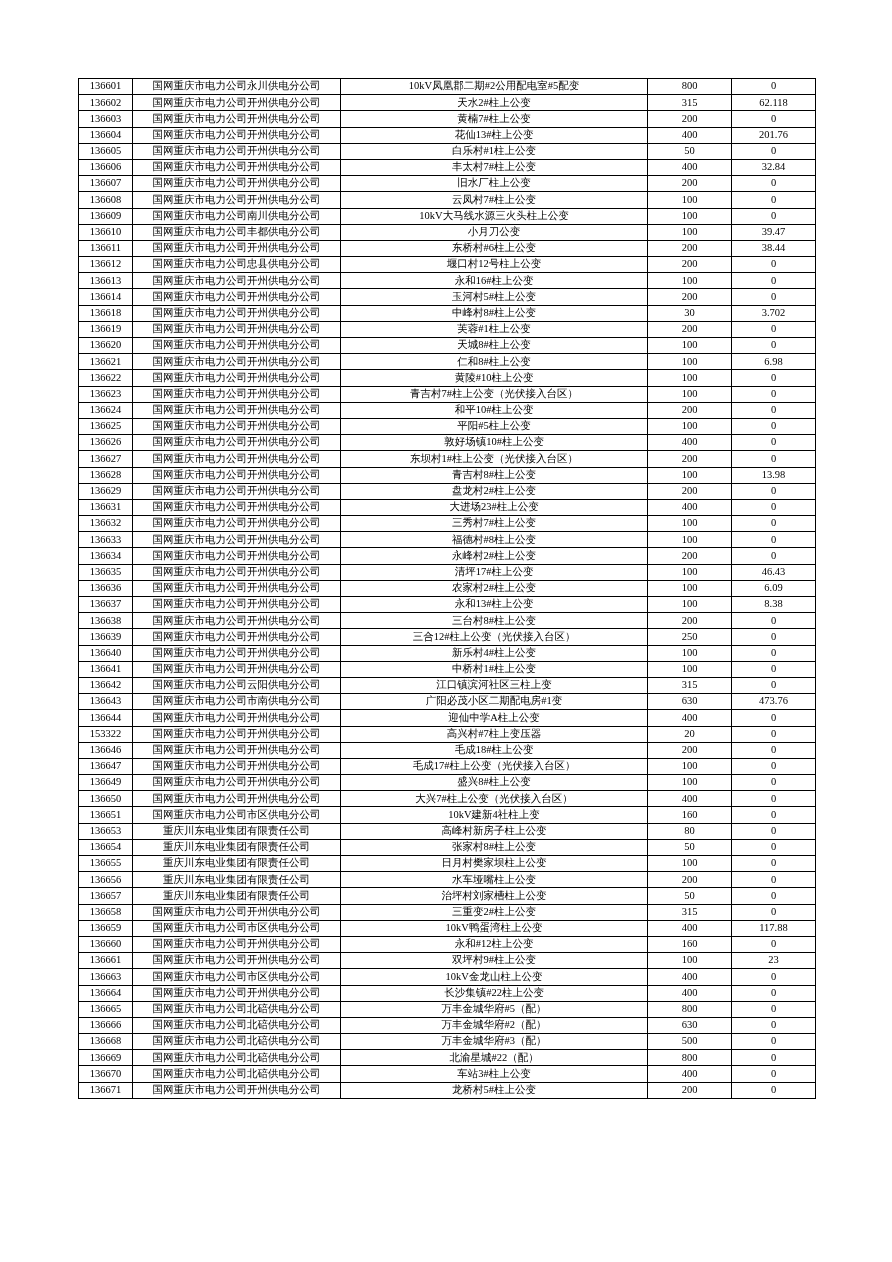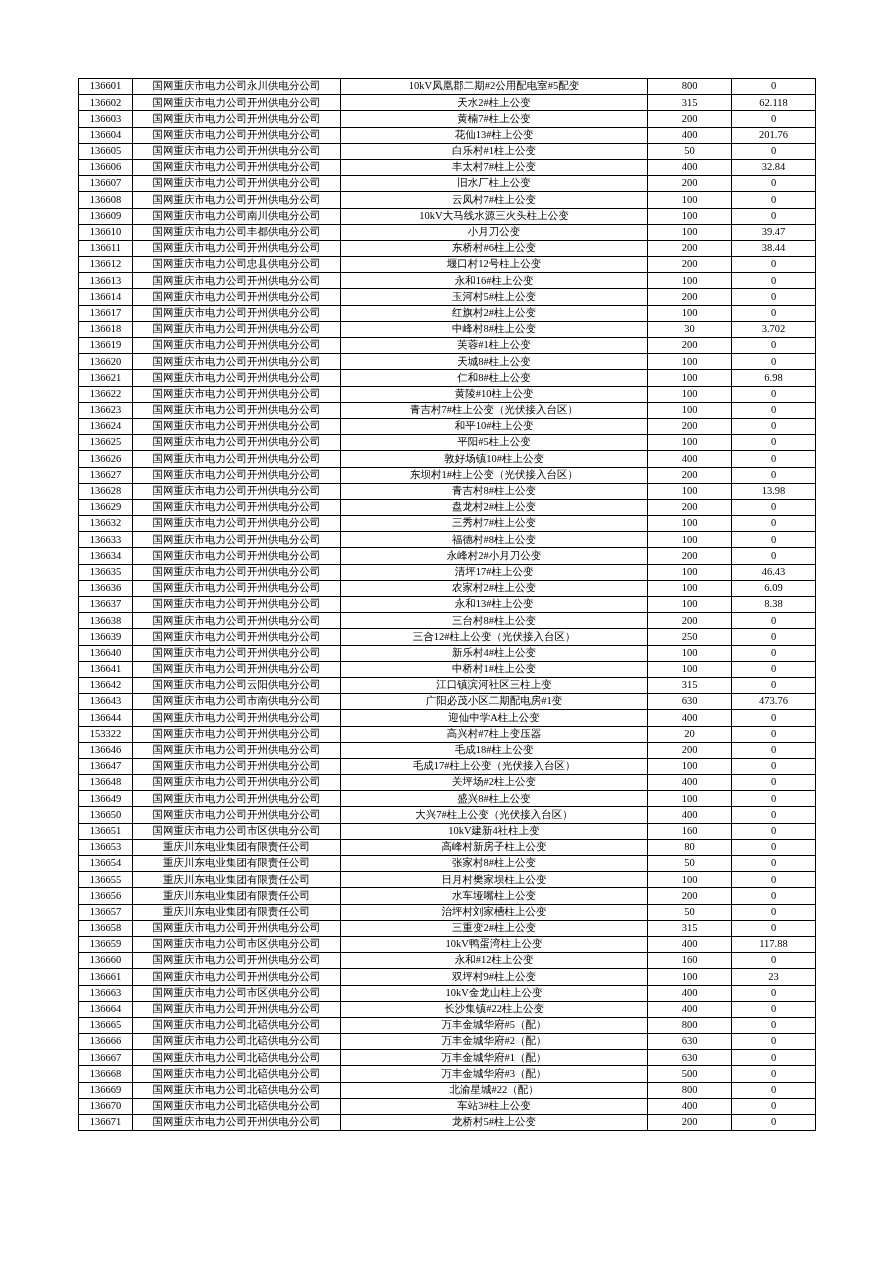--- a/index.html
+++ b/index.html
@@ -153,27 +153,20 @@
           <td class="cell-value">0</td>
         </tr>
         <tr>
           <td class="cell-id">136614</td>
           <td class="cell-company">国网重庆市电力公司开州供电分公司</td>
           <td class="cell-name">玉河村5#柱上公变</td>
           <td class="cell-capacity">200</td>
           <td class="cell-value">0</td>
         </tr>
         <tr>
-          <td class="cell-id">136617</td>
-          <td class="cell-company">国网重庆市电力公司开州供电分公司</td>
-          <td class="cell-name">红旗村2#柱上公变</td>
-          <td class="cell-capacity">100</td>
-          <td class="cell-value">0</td>
-        </tr>
-        <tr>
           <td class="cell-id">136618</td>
           <td class="cell-company">国网重庆市电力公司开州供电分公司</td>
           <td class="cell-name">中峰村8#柱上公变</td>
           <td class="cell-capacity">30</td>
           <td class="cell-value">3.702</td>
         </tr>
         <tr>
           <td class="cell-id">136619</td>
           <td class="cell-company">国网重庆市电力公司开州供电分公司</td>
           <td class="cell-name">芙蓉#1柱上公变</td>
@@ -244,37 +237,44 @@
           <td class="cell-value">13.98</td>
         </tr>
         <tr>
           <td class="cell-id">136629</td>
           <td class="cell-company">国网重庆市电力公司开州供电分公司</td>
           <td class="cell-name">盘龙村2#柱上公变</td>
           <td class="cell-capacity">200</td>
           <td class="cell-value">0</td>
         </tr>
         <tr>
+          <td class="cell-id">136631</td>
+          <td class="cell-company">国网重庆市电力公司开州供电分公司</td>
+          <td class="cell-name">大进场23#柱上公变</td>
+          <td class="cell-capacity">400</td>
+          <td class="cell-value">0</td>
+        </tr>
+        <tr>
           <td class="cell-id">136632</td>
           <td class="cell-company">国网重庆市电力公司开州供电分公司</td>
           <td class="cell-name">三秀村7#柱上公变</td>
           <td class="cell-capacity">100</td>
           <td class="cell-value">0</td>
         </tr>
         <tr>
           <td class="cell-id">136633</td>
           <td class="cell-company">国网重庆市电力公司开州供电分公司</td>
           <td class="cell-name">福德村#8柱上公变</td>
           <td class="cell-capacity">100</td>
           <td class="cell-value">0</td>
         </tr>
         <tr>
           <td class="cell-id">136634</td>
           <td class="cell-company">国网重庆市电力公司开州供电分公司</td>
-          <td class="cell-name">永峰村2#小月刀公变</td>
+          <td class="cell-name">永峰村2#柱上公变</td>
           <td class="cell-capacity">200</td>
           <td class="cell-value">0</td>
         </tr>
         <tr>
           <td class="cell-id">136635</td>
           <td class="cell-company">国网重庆市电力公司开州供电分公司</td>
           <td class="cell-name">清坪17#柱上公变</td>
           <td class="cell-capacity">100</td>
           <td class="cell-value">46.43</td>
         </tr>
@@ -356,27 +356,20 @@
           <td class="cell-value">0</td>
         </tr>
         <tr>
           <td class="cell-id">136647</td>
           <td class="cell-company">国网重庆市电力公司开州供电分公司</td>
           <td class="cell-name">毛成17#柱上公变（光伏接入台区）</td>
           <td class="cell-capacity">100</td>
           <td class="cell-value">0</td>
         </tr>
         <tr>
-          <td class="cell-id">136648</td>
-          <td class="cell-company">国网重庆市电力公司开州供电分公司</td>
-          <td class="cell-name">关坪场#2柱上公变</td>
-          <td class="cell-capacity">400</td>
-          <td class="cell-value">0</td>
-        </tr>
-        <tr>
           <td class="cell-id">136649</td>
           <td class="cell-company">国网重庆市电力公司开州供电分公司</td>
           <td class="cell-name">盛兴8#柱上公变</td>
           <td class="cell-capacity">100</td>
           <td class="cell-value">0</td>
         </tr>
         <tr>
           <td class="cell-id">136650</td>
           <td class="cell-company">国网重庆市电力公司开州供电分公司</td>
           <td class="cell-name">大兴7#柱上公变（光伏接入台区）</td>
@@ -471,27 +464,20 @@
           <td class="cell-id">136665</td>
           <td class="cell-company">国网重庆市电力公司北碚供电分公司</td>
           <td class="cell-name">万丰金城华府#5（配）</td>
           <td class="cell-capacity">800</td>
           <td class="cell-value">0</td>
         </tr>
         <tr>
           <td class="cell-id">136666</td>
           <td class="cell-company">国网重庆市电力公司北碚供电分公司</td>
           <td class="cell-name">万丰金城华府#2（配）</td>
-          <td class="cell-capacity">630</td>
-          <td class="cell-value">0</td>
-        </tr>
-        <tr>
-          <td class="cell-id">136667</td>
-          <td class="cell-company">国网重庆市电力公司北碚供电分公司</td>
-          <td class="cell-name">万丰金城华府#1（配）</td>
           <td class="cell-capacity">630</td>
           <td class="cell-value">0</td>
         </tr>
         <tr>
           <td class="cell-id">136668</td>
           <td class="cell-company">国网重庆市电力公司北碚供电分公司</td>
           <td class="cell-name">万丰金城华府#3（配）</td>
           <td class="cell-capacity">500</td>
           <td class="cell-value">0</td>
         </tr>

